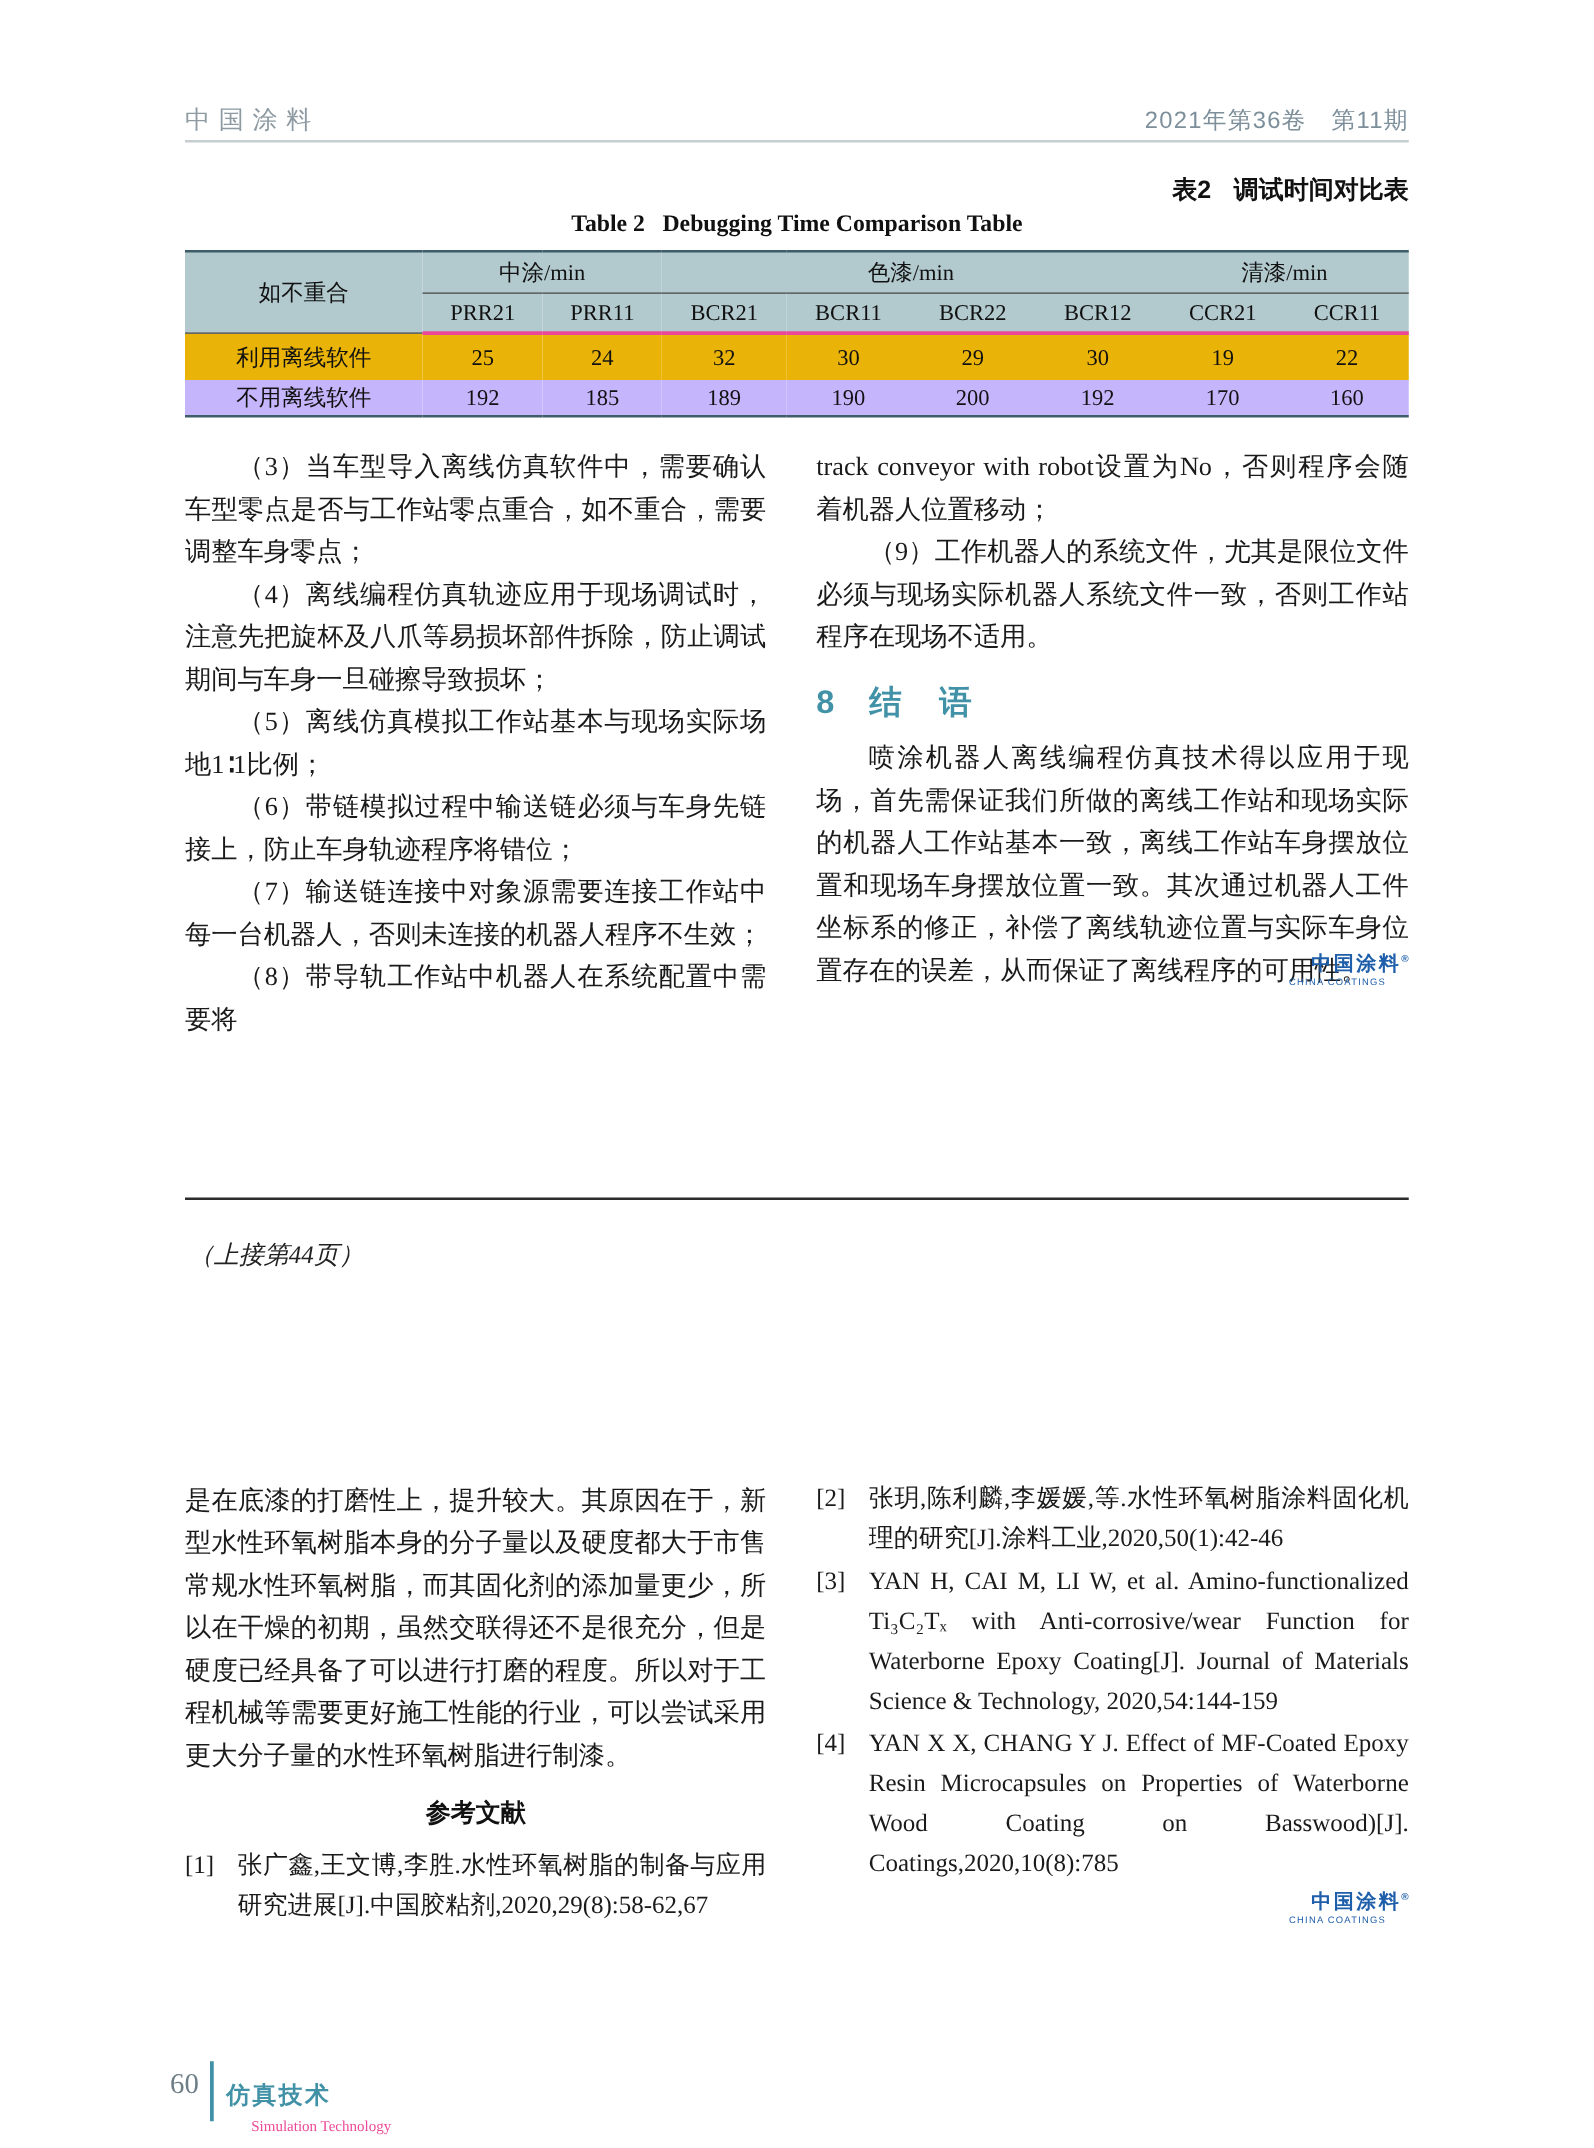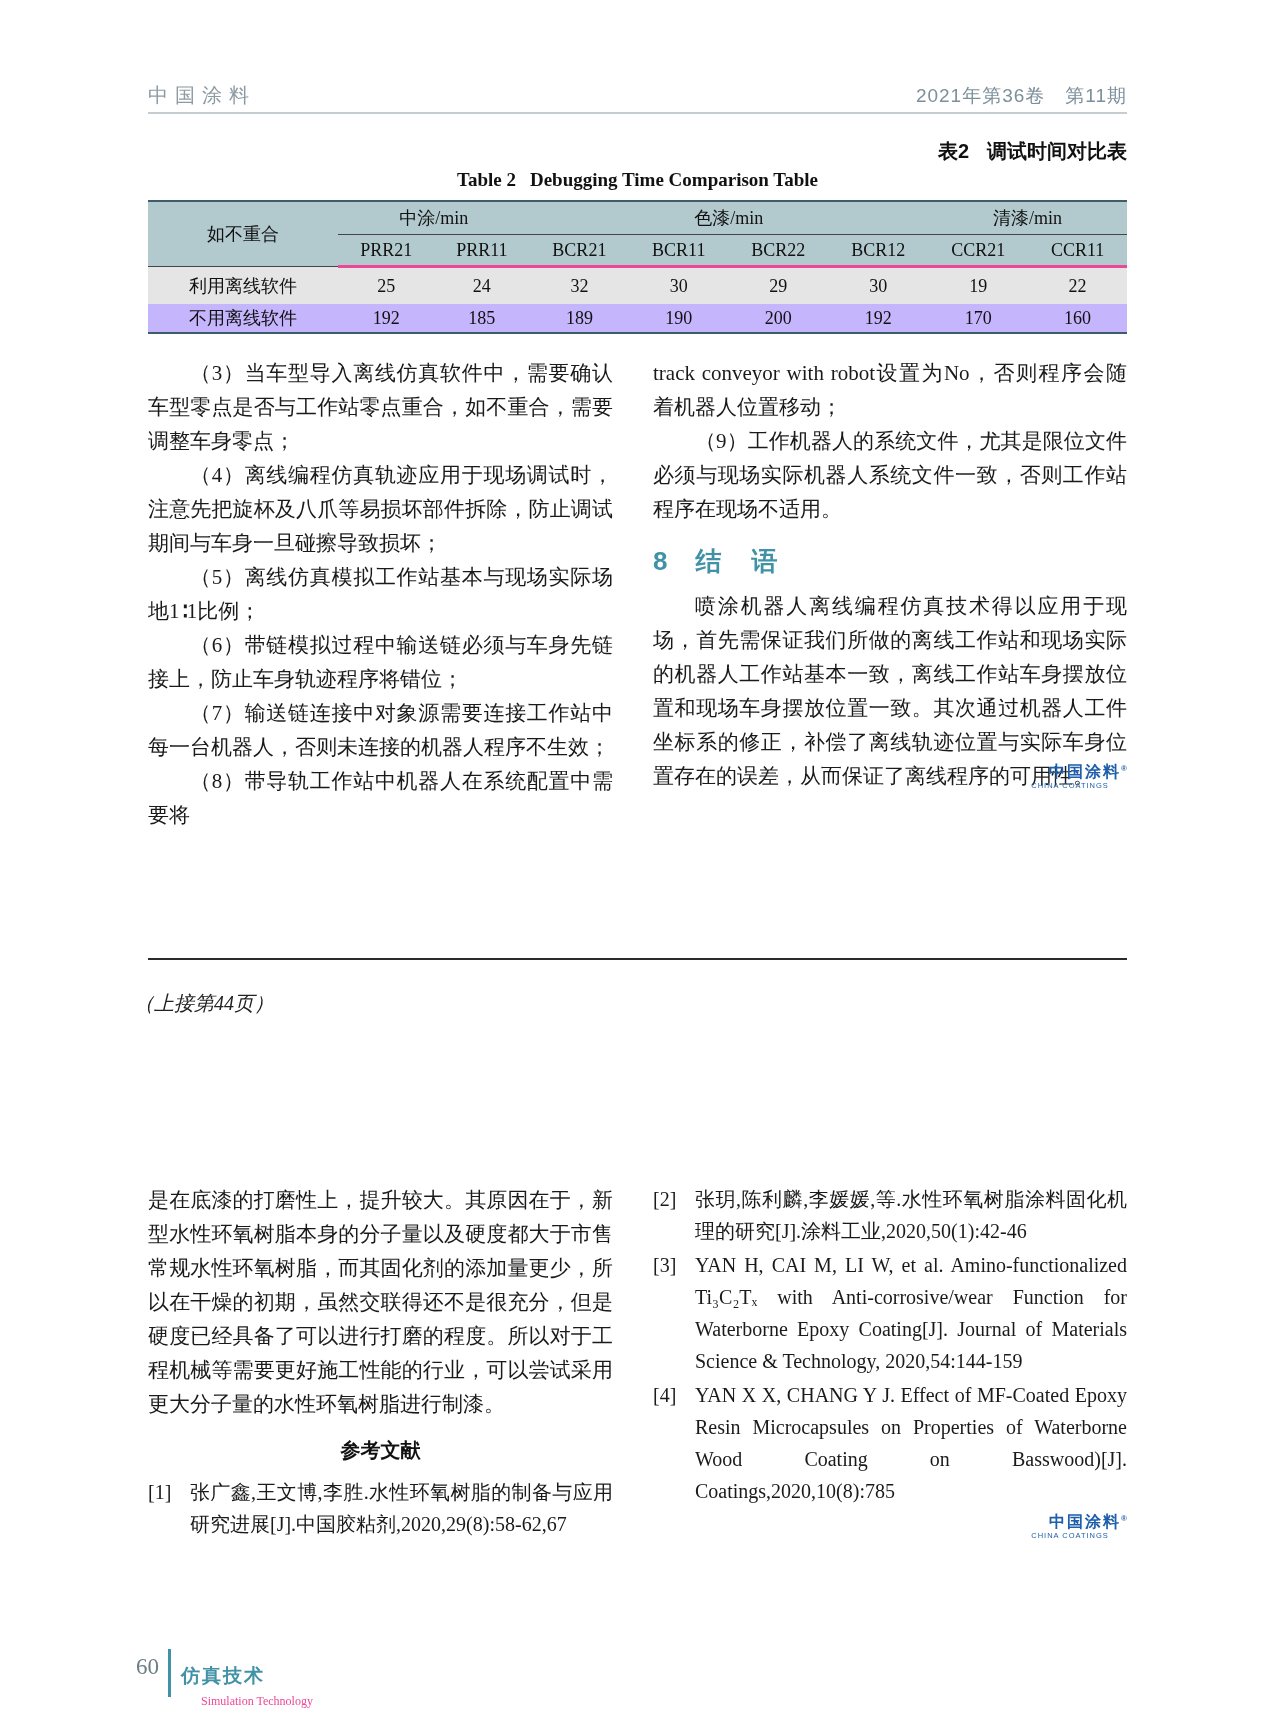--- a/index.html
+++ b/index.html
@@ -24,21 +24,21 @@
   .t-en .gap { display:inline-block; width:14px; }
   table.dbg { width:100%; border-collapse:collapse; margin-top:9px;
               border-top:2px solid #3f5d68; border-bottom:2px solid #3f5d68;
               font-size:18px; color:#111; }
   table.dbg th, table.dbg td { font-weight:normal; text-align:center; padding:0; }
   table.dbg thead th { background:#b2c9ce; }
   table.dbg thead tr.g-row th { height:32px; }
   table.dbg thead tr.s-row th { height:30px; border-bottom:3px solid #ec4899; }
   table.dbg thead th.corner { border-bottom:1px solid #454545; }
   table.dbg thead th.grp { border-bottom:1px solid #454545; }
-  table.dbg tbody tr.r0 td { height:36px; background:#e5e5e5; }
+  table.dbg tbody tr.r0 td { height:36px; background:#eab308; }
   table.dbg tbody tr.r1 td { height:28px; background:#c4b5fd; }
   
   .cols { position:absolute; left:148px; top:356px; width:979px; display:flex; gap:40px; }
   .col-l { width:465px; }
   .col-r { width:474px; }
   p.para { margin:0; font-size:21px; line-height:34px; text-align:justify; text-indent:2em; }
   p.noind { text-indent:0; }
   .sec-head { margin:18px 0 10px 0; color:#4292a7;
               font-family:"Liberation Sans","DejaVu Sans",sans-serif;
               font-weight:bold; font-size:26px; letter-spacing:2px; }
@@ -47,21 +47,21 @@
   .logo-line { text-align:right; margin-top:-30px; height:34px; }
   .logo-line2 { text-align:right; margin-top:6px; }
   .logo-box { display:inline-block; text-align:center; line-height:1.1; }
   .logo-name { font-family:"Liberation Sans","DejaVu Sans",sans-serif; font-weight:bold;
                font-size:16px; color:#1e5eaa; letter-spacing:2px;padding-left:36px; }
   .logo-reg { font-size:8px; vertical-align:super; letter-spacing:0; }
   .logo-sub { font-family:"Liberation Sans","DejaVu Sans",sans-serif;
               font-size:7.5px; color:#1e5eaa; letter-spacing:1px; margin-top:1px; }
   
   .divider { position:absolute; left:148px; top:958px; width:979px; height:2px; background:#2b2b2b; }
-  .contnote { position:absolute; left:134px; top:990px; font-size:20px; font-style:italic; color:#222; }
+  .contnote { position:absolute; left:151px; top:990px; font-size:20px; font-style:italic; color:#222; }
   
   .cols2 { position:absolute; left:148px; top:1183px; width:979px; display:flex; gap:40px; }
   .refs-head { text-align:center; font-family:"Liberation Sans","DejaVu Sans",sans-serif;
                font-weight:bold; font-size:20px; margin:16px 0 12px 0; color:#111; }
   .ref { display:flex; font-size:20px; line-height:32px; margin:0 0 2px 0; }
   .ref-num { width:42px; flex-shrink:0; }
   .ref-body { flex:1; text-align:justify; }
   
   .footer { position:absolute; left:136px; top:1645px; display:flex; align-items:flex-start; }
   .pageno { font-size:23px; color:#6d7d86; margin-right:9px; margin-top:9px; }

